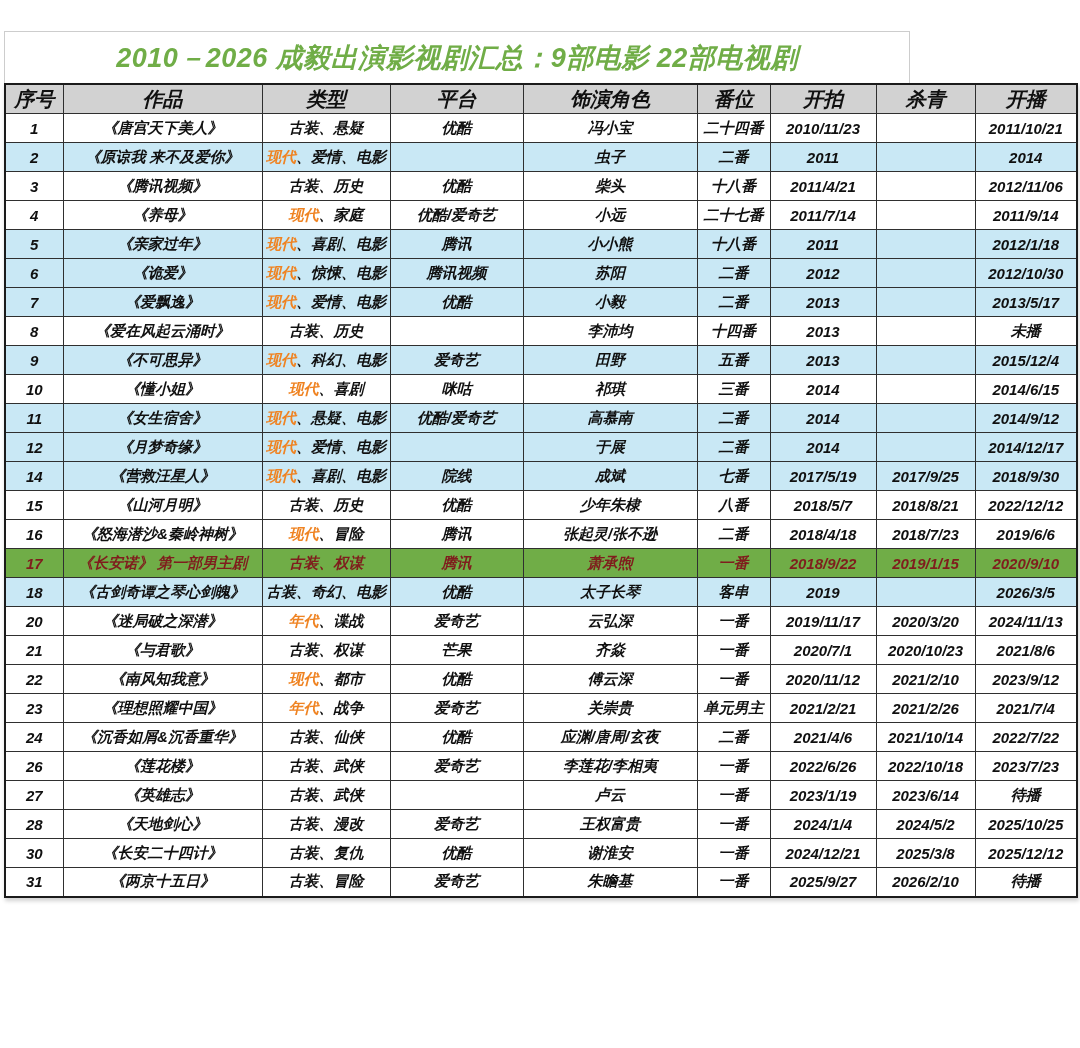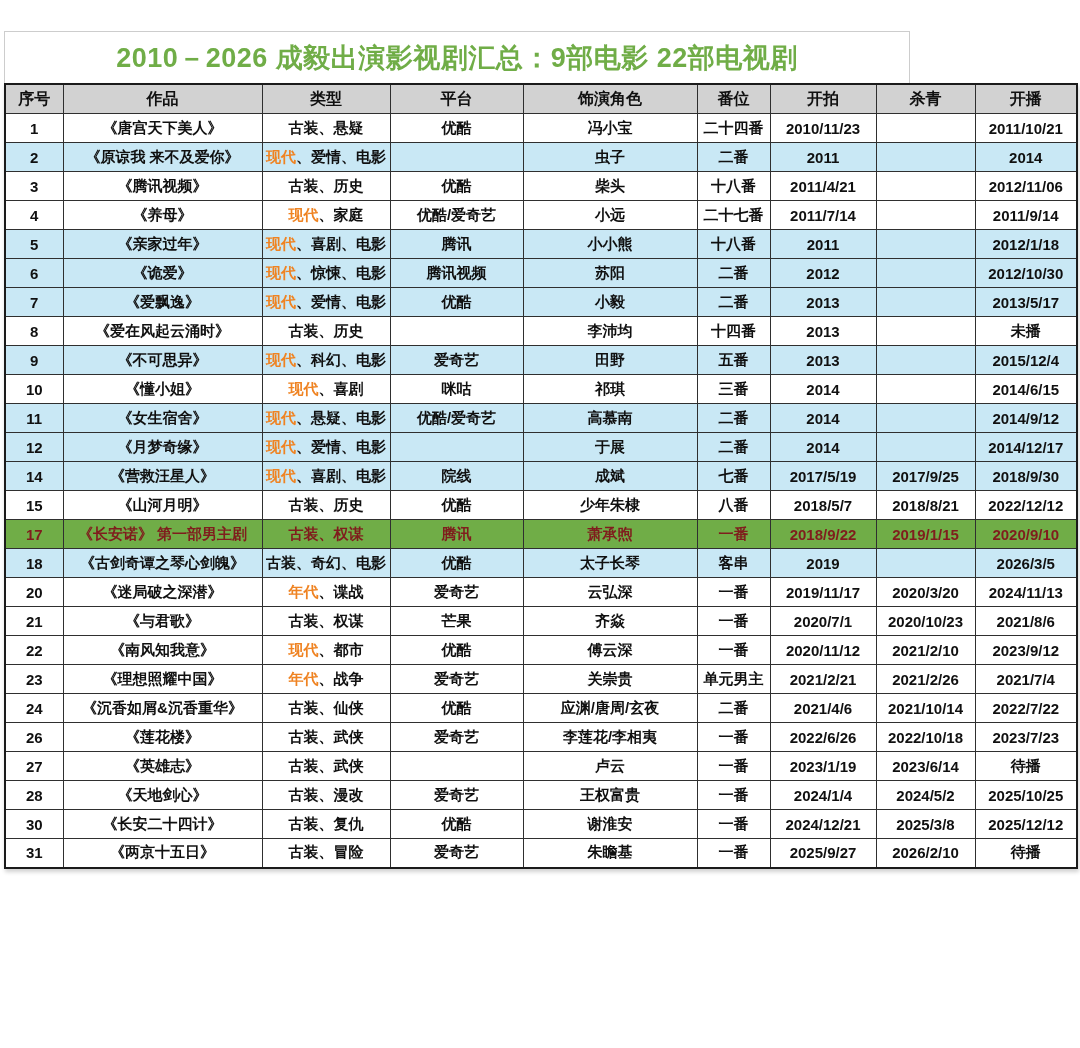--- a/index.html
+++ b/index.html
@@ -6,20 +6,21 @@
     margin: 0; padding: 0;
     width: 1080px; height: 1048px;
     background: #ffffff;
     font-family: "Liberation Sans", "DejaVu Sans", sans-serif;
     overflow: hidden;
   }
   .sheet {
     position: absolute;
     left: 4px; top: 31px;
     width: 906px;
+    font-style: italic;
   }
   .title-bar {
     height: 51px;
     border: 1px solid #cdcdcd;
     border-bottom: none;
     background: #ffffff;
     display: flex;
     align-items: center;
     justify-content: center;
   }
@@ -42,21 +43,21 @@
     text-align: center;
     vertical-align: middle;
     padding: 0 2px;
     overflow: hidden;
     white-space: nowrap;
     color: #101010;
   }
   thead th {
     background: var(--header-bg, #d2d2d2);
     height: 28px;
-    font-size: 16px;
+    font-size: 20px;
     font-weight: bold;
     border-bottom: 2px solid #1b1b1b;
   }
   tbody td {
     height: 27px;
     font-size: 15px;
     font-weight: bold;
   }
   tbody tr { height: 29px; }
   tr.bg-blue td { background: var(--movie-row-bg, #c9e8f5); }
@@ -257,20 +258,31 @@
     <td>15</td>
     <td>《山河月明》</td>
     <td><span class="type-hl"></span><span>古装、历史</span></td>
     <td>优酷</td>
     <td>少年朱棣</td>
     <td>八番</td>
     <td>2018/5/7</td>
     <td>2018/8/21</td>
     <td>2022/12/12</td>
   </tr>
+        <tr class="bg-white">
+    <td>16</td>
+    <td>《怒海潜沙&amp;秦岭神树》</td>
+    <td><span class="type-hl">现代</span><span>、冒险</span></td>
+    <td>腾讯</td>
+    <td>张起灵/张不逊</td>
+    <td>二番</td>
+    <td>2018/4/18</td>
+    <td>2018/7/23</td>
+    <td>2019/6/6</td>
+  </tr>
         <tr class="bg-green">
     <td>17</td>
     <td>《长安诺》 第一部男主剧</td>
     <td><span class="type-hl"></span><span>古装、权谋</span></td>
     <td>腾讯</td>
     <td>萧承煦</td>
     <td>一番</td>
     <td>2018/9/22</td>
     <td>2019/1/15</td>
     <td>2020/9/10</td>

